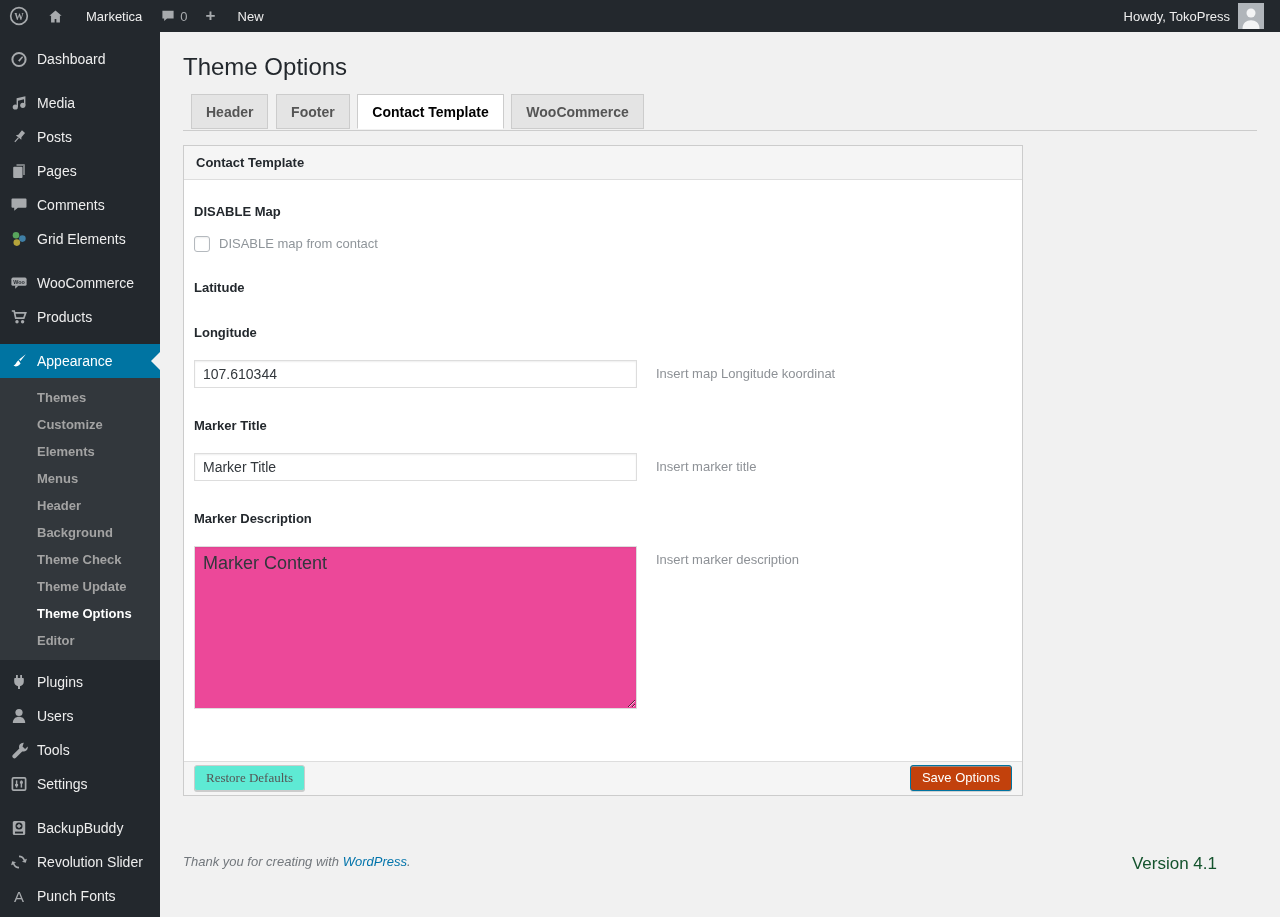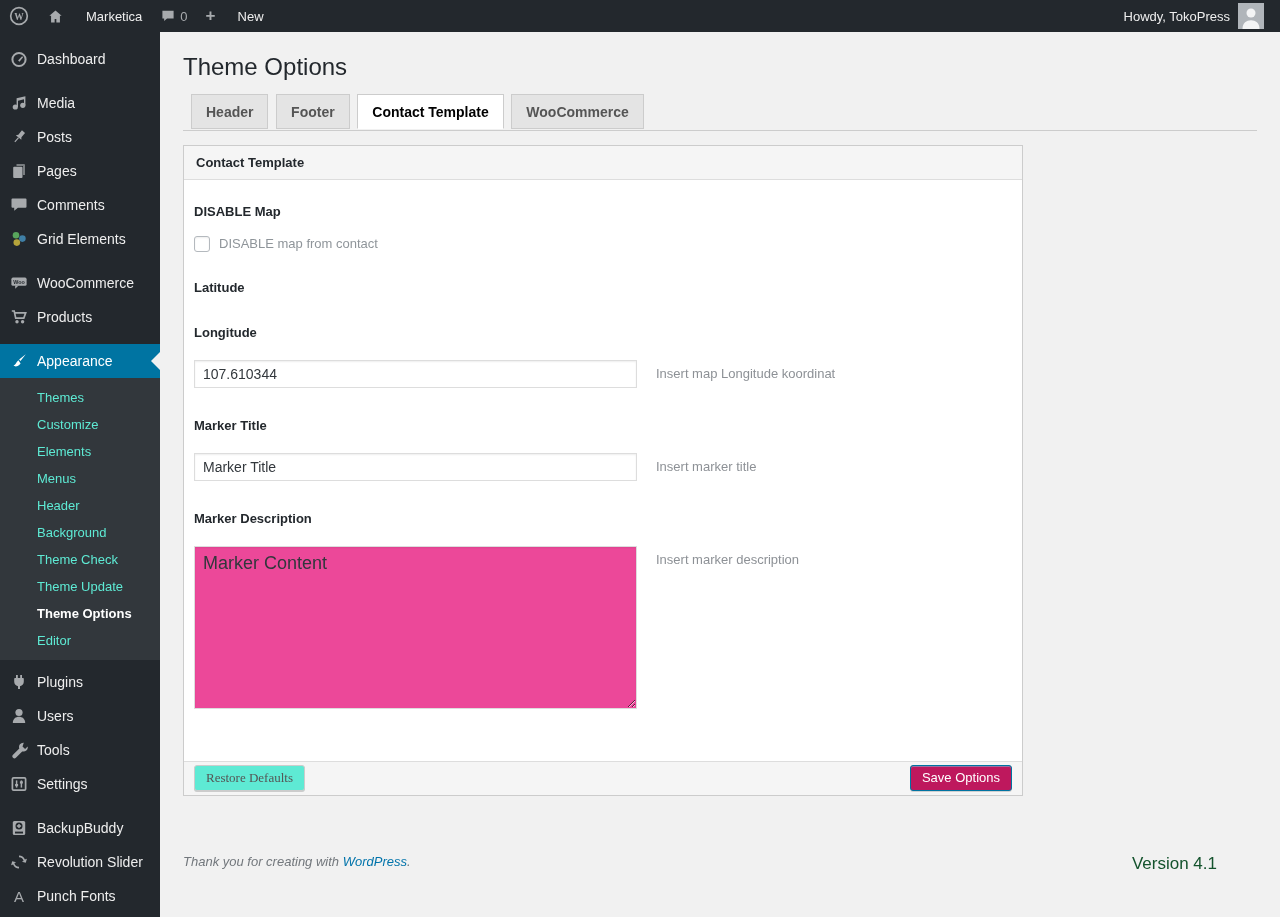--- a/index.html
+++ b/index.html
@@ -43,21 +43,21 @@
   .menu-item.active .mi { color:#fff; }
   .arrow-notch {
     position:absolute; right:0; top:50%; margin-top:-9px;
     width:0; height:0;
     border-top:9px solid transparent; border-bottom:9px solid transparent;
     border-right:9px solid #f1f1f1;
   }
   .submenu { background:#32373c; padding:6px 0; }
   .submenu-item {
     display:block; line-height:27px; height:27px; padding-left:37px;
-    color:#5eead4; font-size:13px; cursor:pointer;
+    color:#a3a3a3; font-size:13px; cursor:pointer;font-weight:bold;
   }
   .submenu-item.current { color:#fff; font-weight:bold; }
   .punch-a { font-size:15px; color:#a7aaad; font-weight:400; }
   
   .content { margin-left:160px; padding:32px 23px 0 23px; }
   .page-title {
     font-size:24px; font-weight:400; color:#23282d;
     margin:0; padding:21px 0 12px 0; line-height:1.2;
   }
   .nav-tab-wrapper { border-bottom:1px solid #ccc; padding-left:8px; height:37px; }
@@ -110,21 +110,21 @@
     font-size:13px; height:26px; line-height:24px; padding:0 11px;
     border-radius:3px; cursor:pointer;
     font-family:"Liberation Sans","DejaVu Sans",sans-serif;
   }
   .btn-secondary {
     background:#5eead4; border:1px solid #ccc; color:#555;
     box-shadow:0 1px 0 #ccc;
     font-family:Liberation Serif, serif;
   }
   .btn-primary {
-    background:#be185d; border:1px solid #0074a2; color:#fff;
+    background:#c2410c; border:1px solid #0074a2; color:#fff;
     box-shadow:inset 0 1px 0 rgba(120,200,230,.5), 0 1px 0 rgba(0,0,0,.15);
   }
   
   .page-footer { width:840px; min-width:840px; display:flex; justify-content:space-between; margin-top:58px; width:1034px; }
   .thanks { font-style:italic; color:#72777c; font-size:13px; }
   .thanks a { color:#0073aa; text-decoration:none; cursor:pointer; }
   .version { color:#14532d; font-size:17px; }
 </style>
 </head>
 <body>

